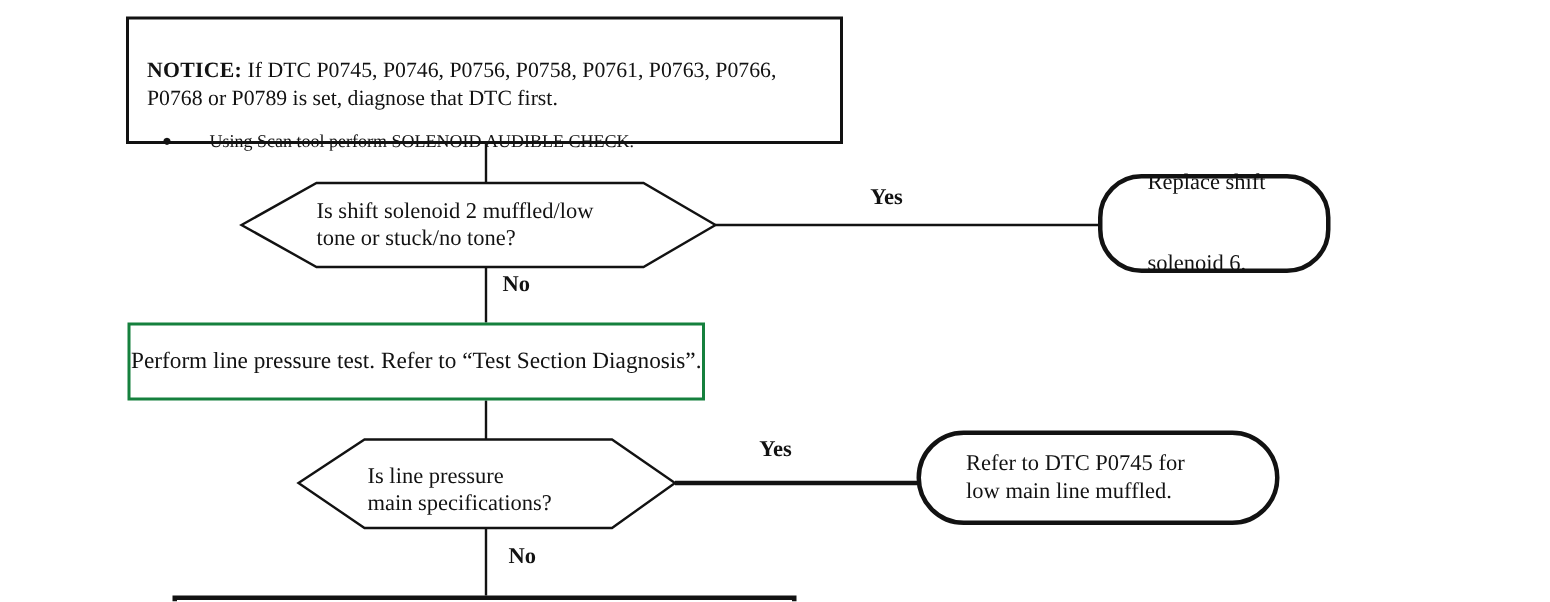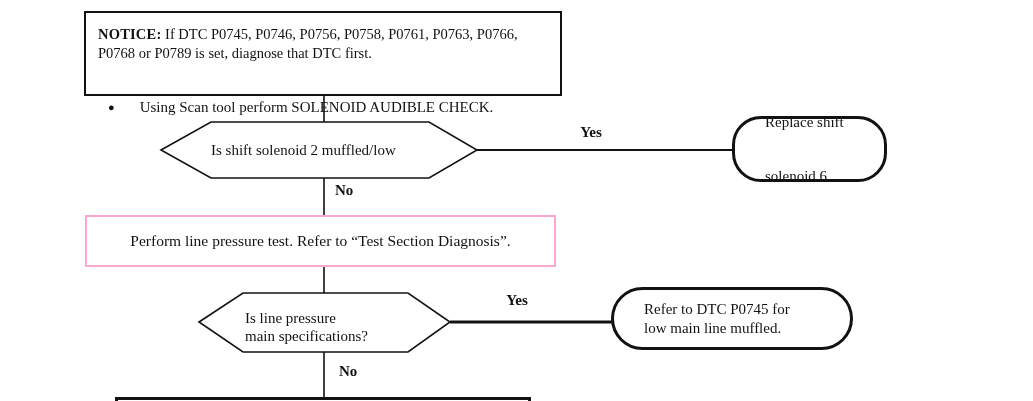--- a/index.html
+++ b/index.html
@@ -21,42 +21,42 @@
     left: 0;
     top: 0;
   }
   .abs { position: absolute; box-sizing: border-box; }
 
   
   .notice-box {
     left: 84px; top: 11px; width: 478px; height: 85px;
     border: 2px solid #121212;
     background: #ffffff;
-    padding: 12px 10px 0 12px;
+    padding: 25px 10px 0 12px;
     font-size: 14.5px;
     line-height: 1.3;
   }
   .notice-box b { letter-spacing: 0.2px; }
   .bullet-row {
     margin-top: 11px;
     padding-left: 10px;
     display: flex;
     align-items: baseline;
   }
   .bullet-glyph {
     font-size: 11px;
     line-height: 1;
     transform: translateY(-1px);
   }
-  .bullet-text { margin-left: 25px; font-size: 15px; margin-top: 24px; }
+  .bullet-text { margin-left: 25px; font-size: 12px; }
 
   
   .process-box {
-    left: 85px; top: 215px; width: 471px; height: 52px;
-    border: 2px solid #f9a8d4;
+    left: 85px; top: 215px; width: 385px; height: 52px;
+    border: 2px solid #15803d;
     background: #ffffff;
     display: flex;
     align-items: center;
     justify-content: center;
     font-size: 15.5px;
   }
 
   
   .decision-text {
     display: flex;
@@ -130,20 +130,21 @@
       <span>If DTC P0745, P0746, P0756, P0758, P0761, P0763, P0766, P0768 or P0789 is set, diagnose that DTC first.</span>
     </div>
     <div class="bullet-row">
       <span class="bullet-glyph">●</span>
       <span class="bullet-text">Using Scan tool perform SOLENOID AUDIBLE CHECK.</span>
     </div>
   </div>
 
   <div class="abs decision-text d1-text">
     <span>Is shift solenoid 2 muffled/low</span>
+    <span>tone or stuck/no tone?</span>
   </div>
 
   <div class="abs edge-label yes-1">Yes</div>
   <div class="abs edge-label no-1">No</div>
 
   <div class="abs terminal terminal-1">
     <span>Replace shift</span>
     <span>solenoid 6.</span>
   </div>
 

